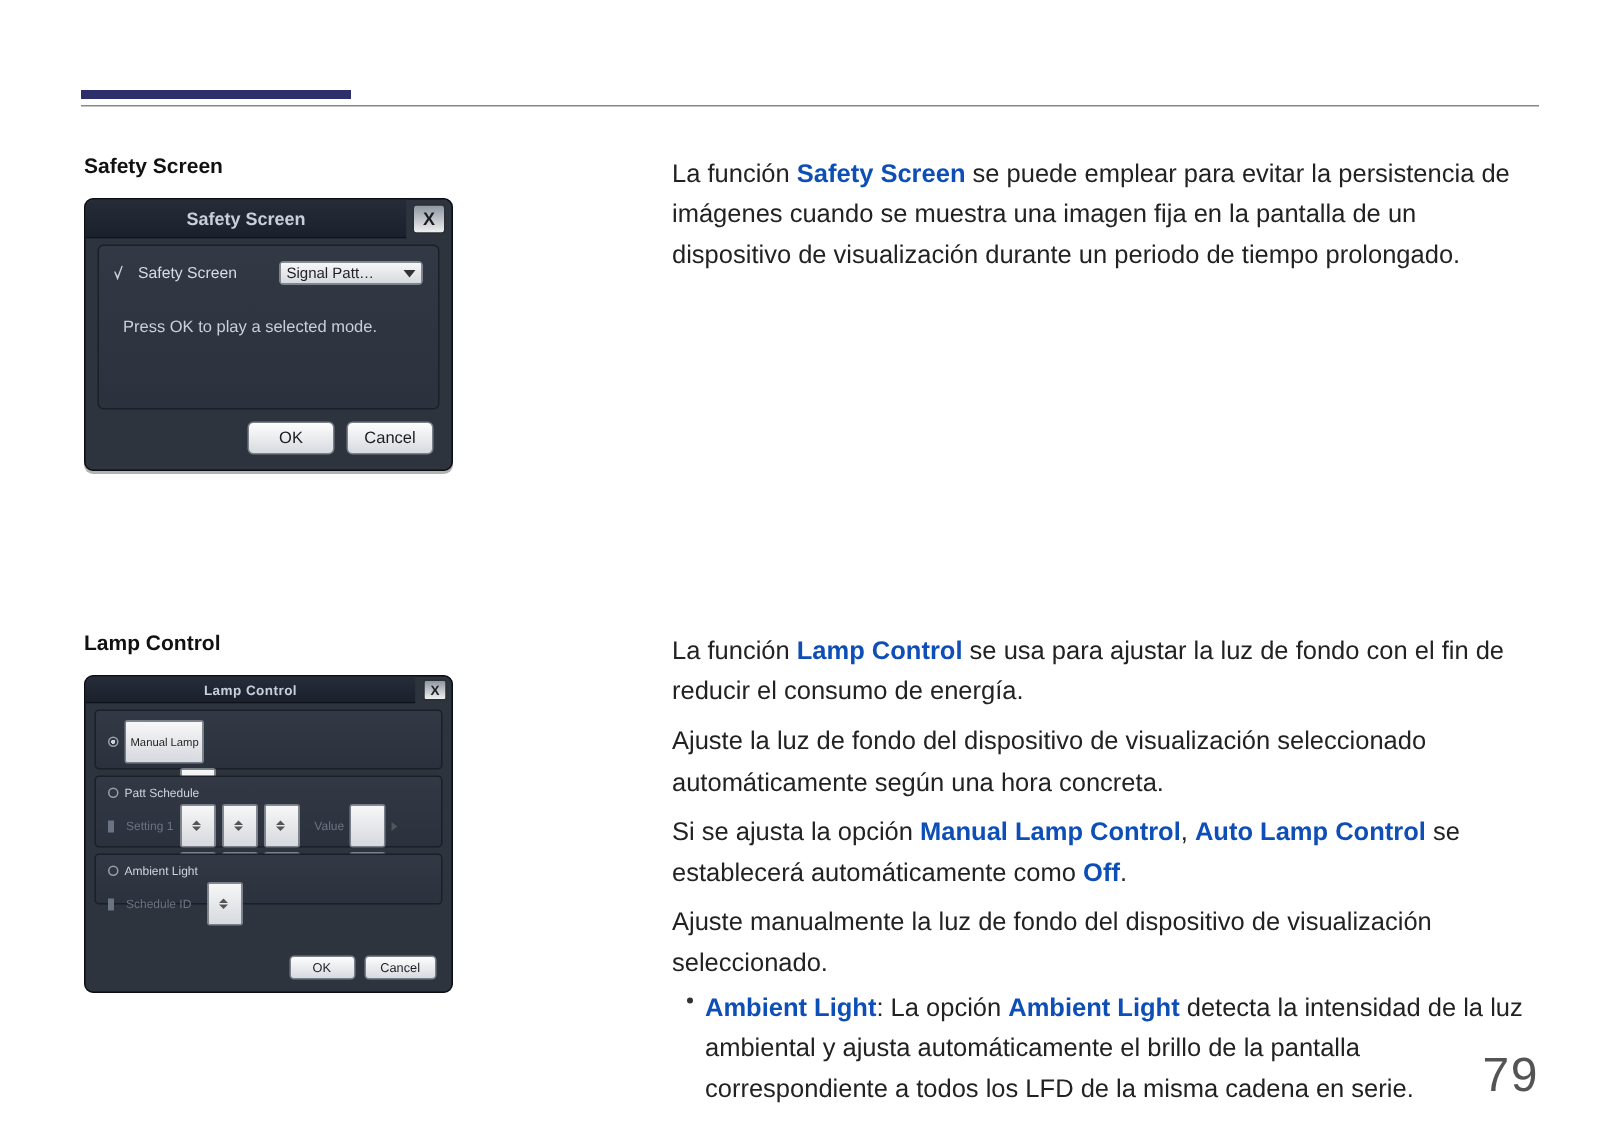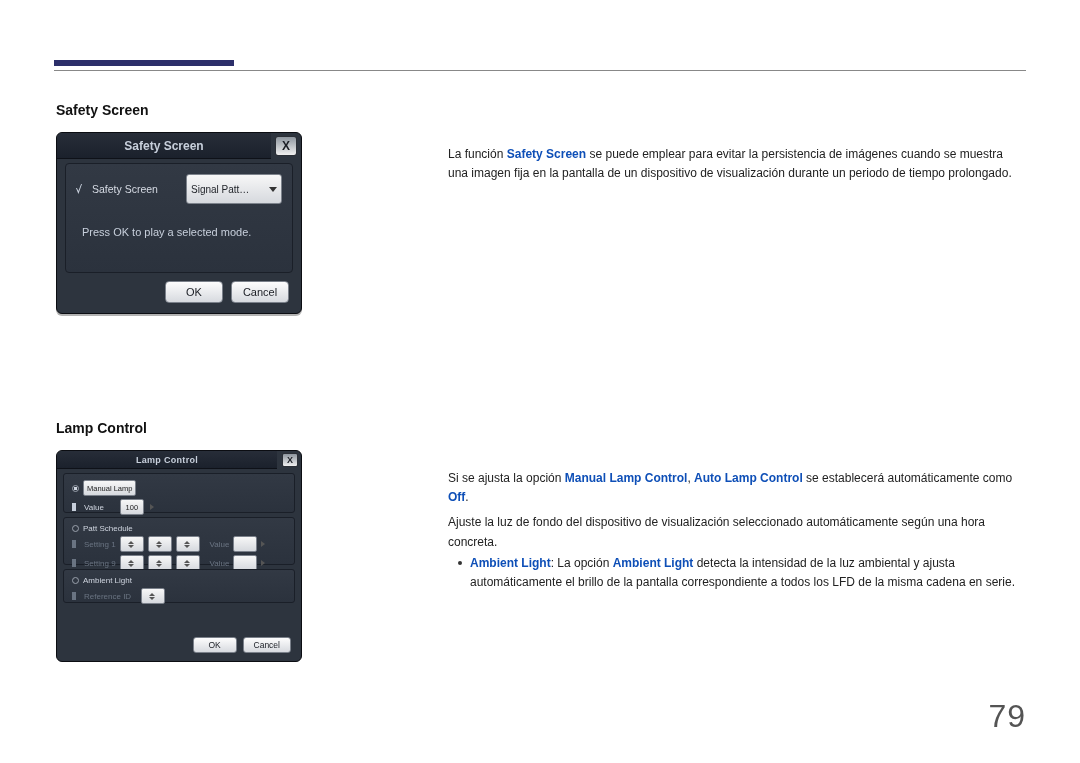--- a/index.html
+++ b/index.html
@@ -6,52 +6,52 @@
   html, body { width: 1080px; height: 763px; background: #fff; font-family: Arial, Helvetica, sans-serif; color: #222; }
   .page { position: relative; width: 1080px; height: 763px; }
   .top-bar { position: absolute; left: 54px; top: 60px; width: 180px; height: 6px; background: #2c2f6a; }
   .top-rule { position: absolute; left: 54px; right: 54px; top: 70px; height: 1px; background: #888; }
   .page-number { position: absolute; right: 54px; bottom: 28px; font-size: 32px; color: #545454; font-weight: 300; letter-spacing: 1px; }
 
   .section-heading { font-weight: bold; font-size: 14px; color: #111; }
   .section-heading.ss { position: absolute; left: 56px; top: 102px; }
   .section-heading.lc { position: absolute; left: 56px; top: 420px; }
 
-  .body-text { font-size: 12px; line-height: 1.6; color: #222; margin-top: 43px; }
+  .body-text { font-size: 17px; line-height: 1.6; color: #222; }
   .body-text.ss-desc { position: absolute; left: 448px; right: 56px; top: 102px; }
   .body-text.lc-desc { position: absolute; left: 448px; right: 56px; top: 420px; }
   .blue { color: #0e4fb7; font-weight: bold; }
   .bullet-row { display: flex; gap: 8px; margin-top: 2px; }
   .bullet-dot { flex: 0 0 auto; width: 4px; height: 4px; background: #333; border-radius: 50%; margin-top: 7px; margin-left: 10px; }
   .bullet-text { flex: 1 1 auto; }
 
   
   .dlg-ss { position: absolute; left: 56px; top: 132px; width: 246px; height: 182px; background: #2d343e; border: 1px solid #0b0d12; border-radius: 6px; box-shadow: 0 2px 0 rgba(0,0,0,.3); }
   .dlg-ss .title { position: absolute; left: 0; right: 30px; top: 0; height: 26px; background: linear-gradient(#272d38,#1b212c); color: #c7cfdb; font-weight: bold; font-size: 12px; text-align: center; line-height: 26px; border-bottom: 1px solid #0e1118; border-top-left-radius: 6px; }
   .dlg-ss .closebtn { position: absolute; right: 4px; top: 3px; width: 22px; height: 20px; background: linear-gradient(#8e969f,#f0f0f0); border: 1px solid #2b2f36; border-radius: 3px; display: flex; align-items: center; justify-content: center; font-size: 12px; font-weight: bold; color: #1a1d24; }
   .dlg-ss .body { position: absolute; left: 8px; right: 8px; top: 30px; bottom: 40px; background: linear-gradient(#323944,#2b323d); border: 1px solid #1a1f28; border-radius: 4px; padding: 10px 10px; color: #d6dbe4; font-size: 10.5px; }
   .dlg-ss .row { display: flex; align-items: center; gap: 8px; }
   .dlg-ss .tick { width: 6px; height: 10px; background: #c7cfdb; clip-path: polygon(0 40%, 40% 100%, 100% 0, 85% 0, 40% 70%, 15% 40%); display: inline-block; margin-right: 2px; }
-  .dlg-ss .dropdown { margin-left: auto; height: 30px; width: 96px; background: linear-gradient(#f7f7f7,#d6d9de); border: 1px solid #7d838c; border-radius: 3px; color: #1d2026; font-size: 10px; display: flex; align-items: center; padding: 0 4px; justify-content: space-between; }
+  .dlg-ss .dropdown { margin-left: auto; height: 16px; width: 96px; background: linear-gradient(#f7f7f7,#d6d9de); border: 1px solid #7d838c; border-radius: 3px; color: #1d2026; font-size: 10px; display: flex; align-items: center; padding: 0 4px; justify-content: space-between; }
   .dlg-ss .dropdown .caret { width:0; height:0; border-left:4px solid transparent; border-right:4px solid transparent; border-top:5px solid #333; }
   .dlg-ss .hint { margin-top: 22px; color: #c7cfdb; font-size: 11px; text-align: left; padding-left: 6px; }
   .dlg-ss .footer { position: absolute; left: 0; right: 0; bottom: 6px; height: 30px; display: flex; justify-content: flex-end; gap: 8px; padding-right: 12px; align-items: center; }
   .btn { height: 22px; min-width: 58px; padding: 0 10px; background: linear-gradient(#fdfdfd,#d7dadf); border: 1px solid #7a808a; border-radius: 4px; font-size: 11px; color: #1a1d24; display: inline-flex; align-items: center; justify-content: center; }
 
   
   .dlg-lc { position: absolute; left: 56px; top: 450px; width: 246px; height: 212px; background: #2d343e; border: 1px solid #0b0d12; border-radius: 6px; }
   .dlg-lc .title { position: absolute; left: 0; right: 24px; top: 0; height: 18px; background: linear-gradient(#272d38,#1b212c); color: #c7cfdb; font-weight: bold; font-size: 9px; text-align: center; line-height: 18px; border-bottom: 1px solid #0e1118; border-top-left-radius: 6px; letter-spacing: .3px; }
   .dlg-lc .closebtn { position: absolute; right: 3px; top: 2px; width: 16px; height: 14px; background: linear-gradient(#8e969f,#f0f0f0); border: 1px solid #2b2f36; border-radius: 2px; display: flex; align-items: center; justify-content: center; font-size: 9px; font-weight: bold; color: #1a1d24; }
   .dlg-lc .panel { position: absolute; left: 6px; right: 6px; background: linear-gradient(#323944,#2b323d); border: 1px solid #1a1f28; border-radius: 3px; color: #cfd5df; font-size: 8px; padding: 6px 8px; }
   .dlg-lc .panel.ml { top: 22px; height: 40px; }
   .dlg-lc .panel.ls { top: 66px; height: 48px; }
   .dlg-lc .panel.al { top: 118px; height: 34px; }
   .dlg-lc .radio { width: 7px; height: 7px; border-radius: 50%; border: 1px solid #9aa1ac; display: inline-block; margin-right: 4px; background: radial-gradient(circle at 50% 50%, #cfd5df 0 40%, transparent 41%); vertical-align: middle; }
   .dlg-lc .radio.empty { background: transparent; }
-  .dlg-lc .pill { display: inline-flex; align-items: center; justify-content: center; height: 16px; min-width: 30px; background: linear-gradient(#f7f7f7,#d6d9de); border: 1px solid #7a808a; border-radius: 2px; color: #222; font-size: 7.5px; padding: 0 3px; }
+  .dlg-lc .pill { display: inline-flex; align-items: center; justify-content: center; height: 29px; min-width: 30px; background: linear-gradient(#f7f7f7,#d6d9de); border: 1px solid #7a808a; border-radius: 2px; color: #222; font-size: 7.5px; padding: 0 3px; }
   .dlg-lc .pill.sm { min-width: 24px; }
   .dlg-lc .greyed { color: #6a7482; }
   .dlg-lc .row { display: flex; align-items: center; gap: 4px; margin-top: 3px; }
   .dlg-lc .rowline .bar { width: 4px; height: 8px; background: #c7cfdb; display: inline-block; margin-right: 4px; }
   .dlg-lc .footer { position: absolute; left: 0; right: 0; bottom: 5px; height: 22px; display: flex; justify-content: flex-end; gap: 6px; padding-right: 10px; align-items: center; }
   .dlg-lc .btn { height: 16px; min-width: 44px; font-size: 8.5px; border-radius: 3px; }
   .spin { width: 8px; display:inline-flex; flex-direction:column; }
   .spin i { width:0;height:0;border-left:3px solid transparent;border-right:3px solid transparent; }
   .spin .up{border-bottom:3px solid #555; margin-bottom:1px;}
   .spin .dn{border-top:3px solid #555;}
@@ -90,22 +90,24 @@
           <span>OK</span>
         </div>
       <div class="btn">
           <span>Cancel</span>
         </div>
     </div>
   </div>
 
   <div class="section-heading lc">Lamp Control</div>
   <div class="body-text lc-desc">
+    <p><span>La función </span><span class="blue">Lamp Control</span><span> se usa para ajustar la luz de fondo con el fin de reducir el consumo de energía.</span></p>
+    <p style="margin-top:6px">Ajuste la luz de fondo del dispositivo de visualización seleccionado automáticamente según una hora concreta.</p>
     <p style="margin-top:6px"><span>Si se ajusta la opción </span><span class="blue">Manual Lamp Control</span><span>, </span><span class="blue">Auto Lamp Control</span><span> se establecerá automáticamente como </span><span class="blue">Off</span><span>.</span></p>
-    <p style="margin-top:6px">Ajuste la luz de fondo del dispositivo de visualización seleccionado automáticamente según una hora concreta.</p>
+    <p style="margin-top:6px">Ajuste manualmente la luz de fondo del dispositivo de visualización seleccionado.</p>
     <div class="bullet-row">
       <div class="bullet-dot"></div>
       <div class="bullet-text"><span class="blue">Ambient Light</span><span>: La opción </span><span class="blue">Ambient Light</span><span> detecta la intensidad de la luz ambiental y ajusta automáticamente el brillo de la pantalla correspondiente a todos los LFD de la misma cadena en serie.</span></div>
     </div>
   </div>
 
   <div class="dlg-lc">
     <div class="title">Lamp Control</div>
     <div class="closebtn">
         <span>X</span>
@@ -174,21 +176,21 @@
         <span style="margin-left:6px">Value</span>
         <span class="pill sm"></span>
           <span class="caret-r"></span>
       </div>
     </div>
 
     <div class="panel al">
       <div><span class="radio empty"></span><span>Ambient Light</span></div>
       <div class="row rowline greyed">
         <span class="bar" style="background:#6a7482"></span>
-        <span>Reference ID</span>
+        <span>Schedule ID</span>
         <span class="pill sm" style="margin-left:6px">
             <span class="spin">
               <i class="up"></i>
               <i class="dn"></i>
             </span>
           </span>
       </div>
     </div>
 
     <div class="footer">

